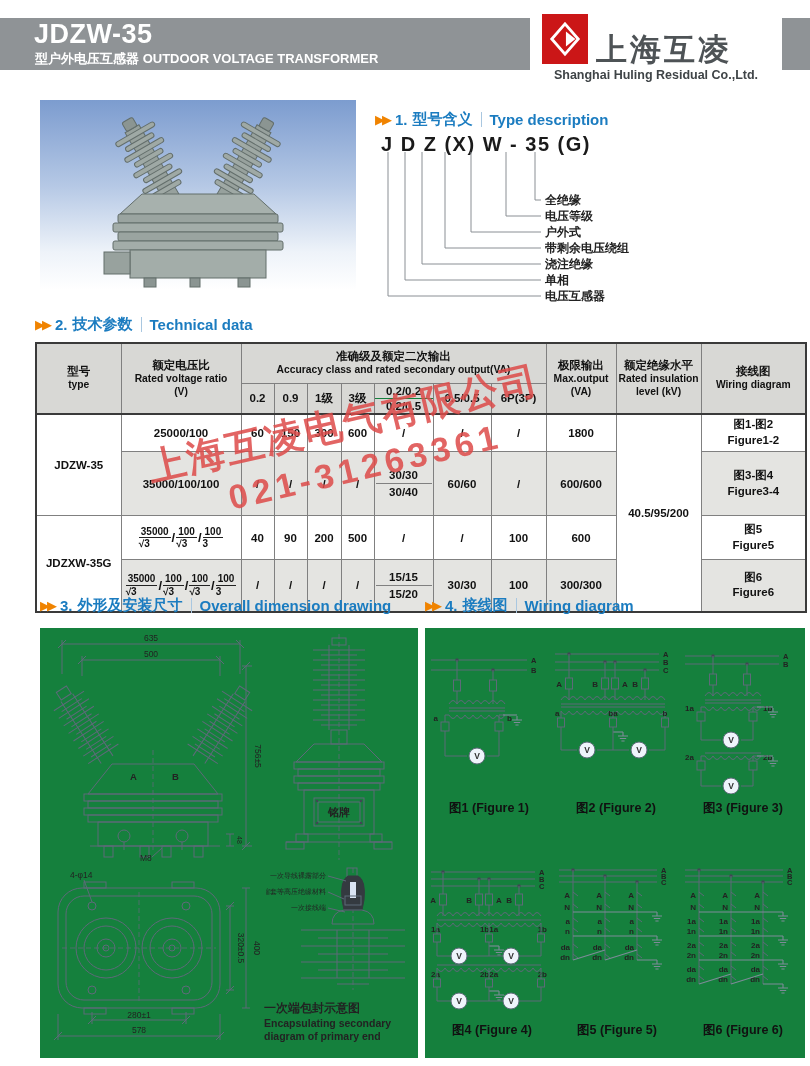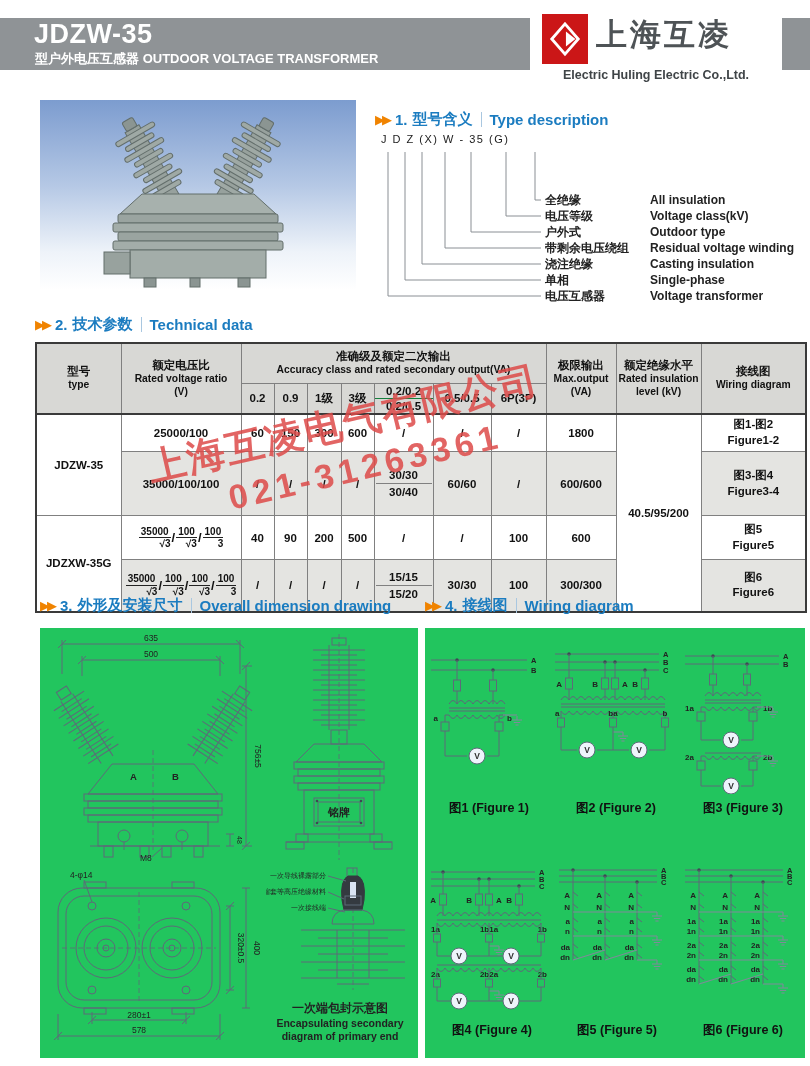--- a/index.html
+++ b/index.html
@@ -5,32 +5,32 @@
   body{margin:0;background:#fff}
   .page{position:relative;width:810px;height:1066px;background:#fff;overflow:hidden;
         font-family:"Liberation Sans","DejaVu Sans",sans-serif;color:#222}
   
   .gray-bar{position:absolute;left:0;top:18px;width:810px;height:52px;background:#8f9396}
   .model{position:absolute;left:34px;top:19px;font-size:27px;font-weight:bold;color:#fff;letter-spacing:.5px}
   .subtitle{position:absolute;left:35px;top:50px;font-size:13px;font-weight:bold;color:#fff;white-space:nowrap}
   .logo-tab{position:absolute;right:0;top:18px;width:36px;height:50px;background:#8f9396;border-radius:0 0 0 14px}
   .logo-box{position:absolute;right:28px;top:5px;width:252px;height:86px;background:#fff;border-radius:0 0 16px 16px}
   .logo-red{position:absolute;left:12px;top:9px;width:46px;height:50px;background:#cb1617;display:flex;align-items:center;justify-content:center}
-  .logo-cn{position:absolute;left:66px;top:9px;font-size:31px;font-weight:bold;color:#4e5356;letter-spacing:3px;white-space:nowrap}
+  .logo-cn{position:absolute;left:66px;top:24px;font-size:31px;font-weight:bold;color:#4e5356;letter-spacing:3px;white-space:nowrap}
   .logo-en{position:absolute;left:0;top:63px;width:100%;text-align:center;font-size:12.5px;font-weight:bold;color:#3f4447;white-space:nowrap}
   
   .sec-h{position:absolute;display:flex;align-items:center;font-weight:bold;font-size:15px;color:#1b7cc0;white-space:nowrap}
   .arrows{color:#f08300;font-size:13px;letter-spacing:-3px;margin-right:6px}
   .arrows::before{content:"▶▶"}
   .sec-no{margin-right:5px}
   .sec-div{width:1px;height:15px;background:#a9c7e0;margin:0 8px}
   
   .photo{position:absolute;left:40px;top:100px;width:316px;height:190px}
   
-  .code-line{position:absolute;left:381px;top:133px;font-size:11px;font-weight:normal;letter-spacing:1.5px;color:#1a1a1a;white-space:nowrap}
+  .code-line{position:absolute;left:381px;top:133px;font-size:20px;font-weight:bold;letter-spacing:1.5px;color:#1a1a1a;white-space:nowrap}
   .tree-svg{position:absolute;left:383px;top:152px}
   .tcol{position:absolute;font-size:12px;font-weight:bold;color:#222;line-height:16px;white-space:nowrap}
   .tcol div{height:16px}
   
   .ttable{position:absolute;left:35px;top:342px;width:770px;border-collapse:collapse;table-layout:fixed;
           font-size:11.5px;color:#111;text-align:center;border:2px solid #3a3a3a}
   .ttable th,.ttable td{border:1px solid #808080;padding:1px;vertical-align:middle;font-weight:bold}
   .ttable thead th{background:#d8d8d5}
   .ttable thead{border-bottom:2px solid #3a3a3a}
   .h-cn{font-size:11.5px;line-height:1.3}
@@ -42,51 +42,51 @@
   .ttable tbody tr:nth-child(3){height:44px}
   .ttable tbody tr:nth-child(4){height:52px}
   .ttable tbody tr.alt td{background:#e4e4e1}
   .ttable td.type-cell,.ttable td.ins-cell{background:#fff !important}
   .stackcell{padding:0}
   .stk-top{border-bottom:1px solid #808080;padding:2px 0}
   .stk-bot{padding:2px 0}
   th.stack{padding:0}
   th.stack span{display:block;padding:1px 0}
   th.stack span:first-child{border-bottom:1px solid #15803d}
-  .frac{display:inline-flex;flex-direction:column;align-items:flex-end;font-size:10px;line-height:1.15;vertical-align:middle}
+  .frac{display:inline-flex;flex-direction:column;align-items:flex-start;font-size:10px;line-height:1.15;vertical-align:middle}
   .frac .fn{border-bottom:1px solid #222;padding:0 2px}
   .sl{font-size:13px;margin:0 1px;vertical-align:middle}
   .wiring-cell div{line-height:1.35}
   
   .watermark{position:absolute;left:148px;top:398px;z-index:6;transform:rotate(-13deg);
              color:#dd4b49;opacity:.85;font-weight:bold;pointer-events:none;white-space:nowrap}
   .wm1{font-size:38px;letter-spacing:2px}
   .wm2{font-size:34px;letter-spacing:5px;margin:2px 0 0 72px}
   
-  .panel{position:absolute;background:#22c55e}
+  .panel{position:absolute;background:#15803d}
   .panel3{left:40px;top:628px;width:378px;height:430px}
   .panel4{left:425px;top:628px;width:380px;height:430px}
   .abs{position:absolute}
   
   .ln{stroke:#5d6a79;stroke-width:1;fill:none}
   .lnd{stroke:#5d6a79;stroke-width:.8;fill:none;stroke-dasharray:5 3}
   .gln{stroke:#7e8b99;stroke-width:1.1;fill:none}
   .dotf{fill:#3e4852;stroke:none}
   .vmc{fill:#eef4fb;stroke:#5d6a79;stroke-width:1}
   .vtxt{font-size:8.5px;font-weight:bold;fill:#333}
   .dm{font-size:8.5px;fill:#222}
   .dmb{font-size:9.5px;font-weight:bold;fill:#222}
   .tiny{font-size:7px;fill:#222}
   .tl{font-size:8px;font-weight:bold;fill:#222}
   .bl{font-size:7.5px;font-weight:bold;fill:#222}
   .np{font-size:11px;font-weight:bold;fill:#222}
   
   .fig{position:absolute}
   .fig-cap{text-align:center;font-weight:bold;font-size:12.5px;color:#111;margin-top:2px;white-space:nowrap}
-  .enc-cap{position:absolute;left:224px;top:372px;width:152px;text-align:center;color:#222}
+  .enc-cap{position:absolute;left:224px;top:372px;width:152px;color:#222}
   .enc-cap .c1{font-size:12px;font-weight:bold}
   .enc-cap .c2{font-size:10.5px;font-weight:bold;line-height:1.25}
 </style>
 </head>
 <body>
 
 <div class="page">
 
   <svg width="0" height="0" style="position:absolute">
     <defs>
@@ -110,21 +110,21 @@
     <span>OUTDOOR VOLTAGE TRANSFORMER</span>
   </div>
   <div class="logo-box">
     <div class="logo-red">
       <svg viewBox="0 0 36 40" width="34" height="38">
         <path d="M18,4 L32,20 L18,36 L4,20 Z" fill="none" stroke="#fff" stroke-width="3"></path>
         <path d="M19,12 L29,20 L19,28 Z" fill="#fff"></path>
       </svg>
     </div>
     <div class="logo-cn">上海互凌</div>
-    <div class="logo-en">Electric Huling Electric Co.,Ltd.</div>
+    <div class="logo-en">Shanghai Huling Residual Co.,Ltd.</div>
   </div>
 
   <div class="photo">
     <svg viewBox="0 0 316 190" width="316" height="190">
       <defs>
         <linearGradient id="pg" x1="0" y1="0" x2="0" y2="1">
           <stop offset="0" stop-color="#7c9ccf"></stop>
             <stop offset=".45" stop-color="#b5c8e5"></stop>
           <stop offset=".8" stop-color="#eef3f9"></stop>
             <stop offset="1" stop-color="#ffffff"></stop>
@@ -190,29 +190,20 @@
     </g>
   </svg>
   <div class="tcol" style="left:545px;top:192px">
     <div>全绝缘</div>
     <div>电压等级</div>
     <div>户外式</div>
     <div>带剩余电压绕组</div>
     <div>浇注绝缘</div>
     <div>单相</div>
     <div>电压互感器</div>
-  </div>
-  <div class="tcol" style="left:650px;top:192px">
-    <div>All insulation</div>
-    <div>Voltage class(kV)</div>
-    <div>Outdoor type</div>
-    <div>Residual voltage winding</div>
-    <div>Casting insulation</div>
-    <div>Single-phase</div>
-    <div>Voltage transformer</div>
   </div>
 
   <div class="sec-h" style="left:35px;top:315px">
     <span class="arrows"></span>
     <span class="sec-no">2.</span>
     <span>技术参数</span>
     <span class="sec-div"></span>
     <span>Technical data</span>
   </div>
 

